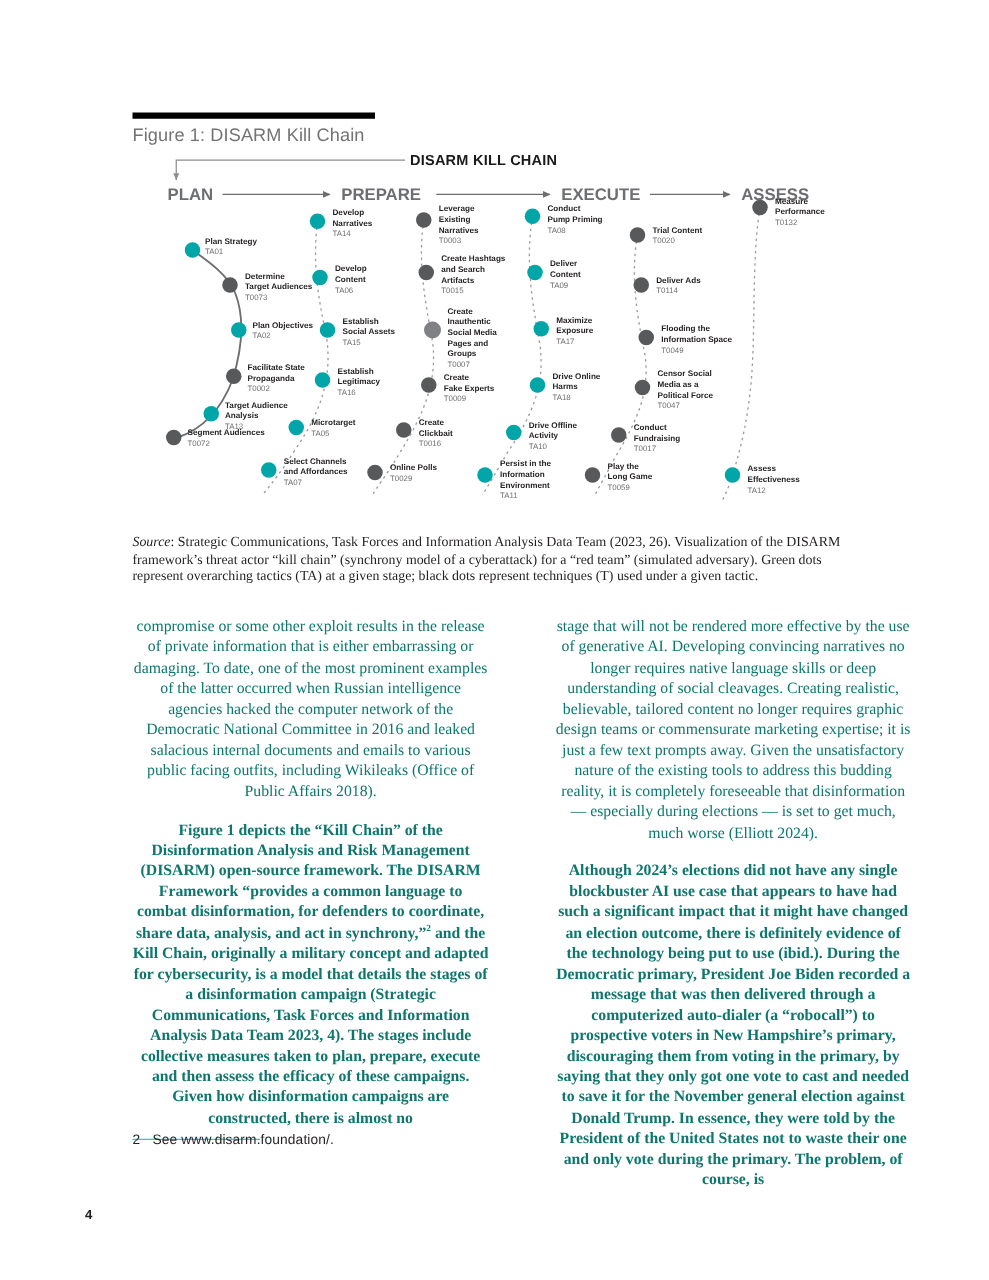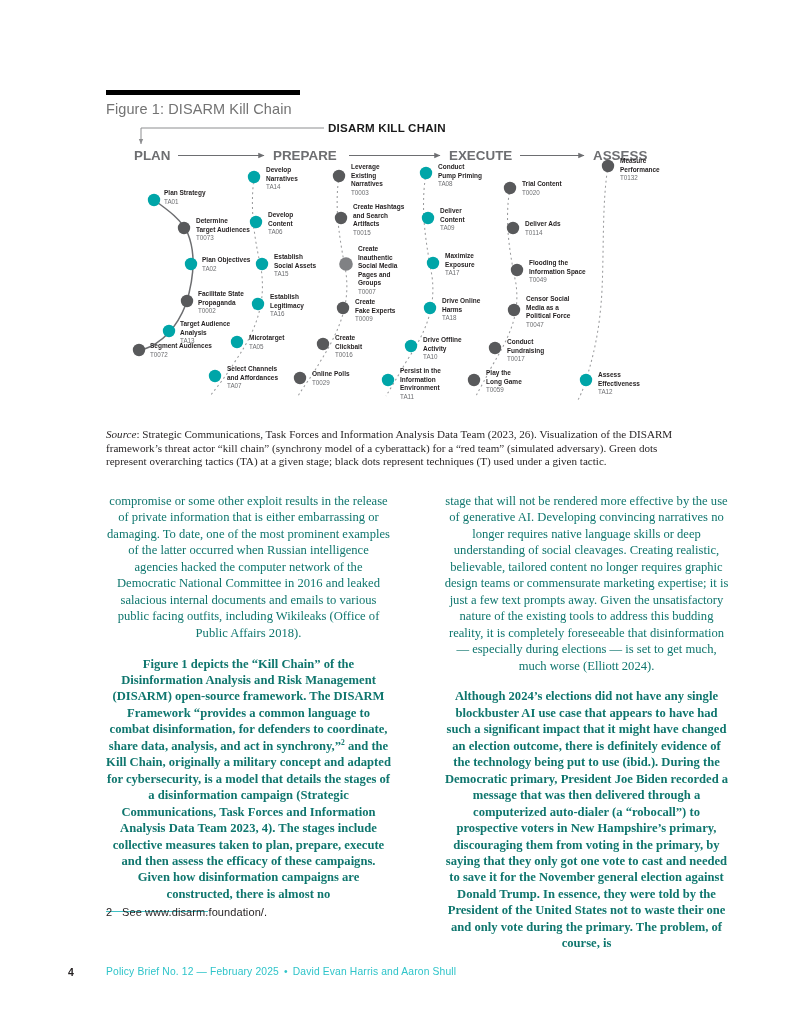--- a/index.html
+++ b/index.html
@@ -294,17 +294,14 @@
     <p>stage that will not be rendered more effective by the use of generative AI. Developing convincing narratives no longer requires native language skills or deep understanding of social cleavages. Creating realistic, believable, tailored content no longer requires graphic design teams or commensurate marketing expertise; it is just a few text prompts away. Given the unsatisfactory nature of the existing tools to address this budding reality, it is completely foreseeable that disinformation — especially during elections — is set to get much, much worse (Elliott 2024).</p>
     <p>Although 2024’s elections did not have any single blockbuster AI use case that appears to have had such a significant impact that it might have changed an election outcome, there is definitely evidence of the technology being put to use (ibid.). During the Democratic primary, President Joe Biden recorded a message that was then delivered through a computerized auto-dialer (a “robocall”) to prospective voters in New Hampshire’s primary, discouraging them from voting in the primary, by saying that they only got one vote to cast and needed to save it for the November general election against Donald Trump. In essence, they were told by the President of the United States not to waste their one and only vote during the primary. The problem, of course, is</p>
   </div>
 
   <div class="fn-rule"></div>
   <div class="footnote">
     <span class="num">2</span><span>See www.disarm.foundation/.</span>
   </div>
 
   <div class="pagenum">4</div>
-  <div class="footer-text">
-    <span>Policy Brief No. 12 — February 2025</span><span class="dot">•</span><span>David Evan Harris and Aaron Shull</span>
-  </div>
 
 </div>
 
 </body></html>

